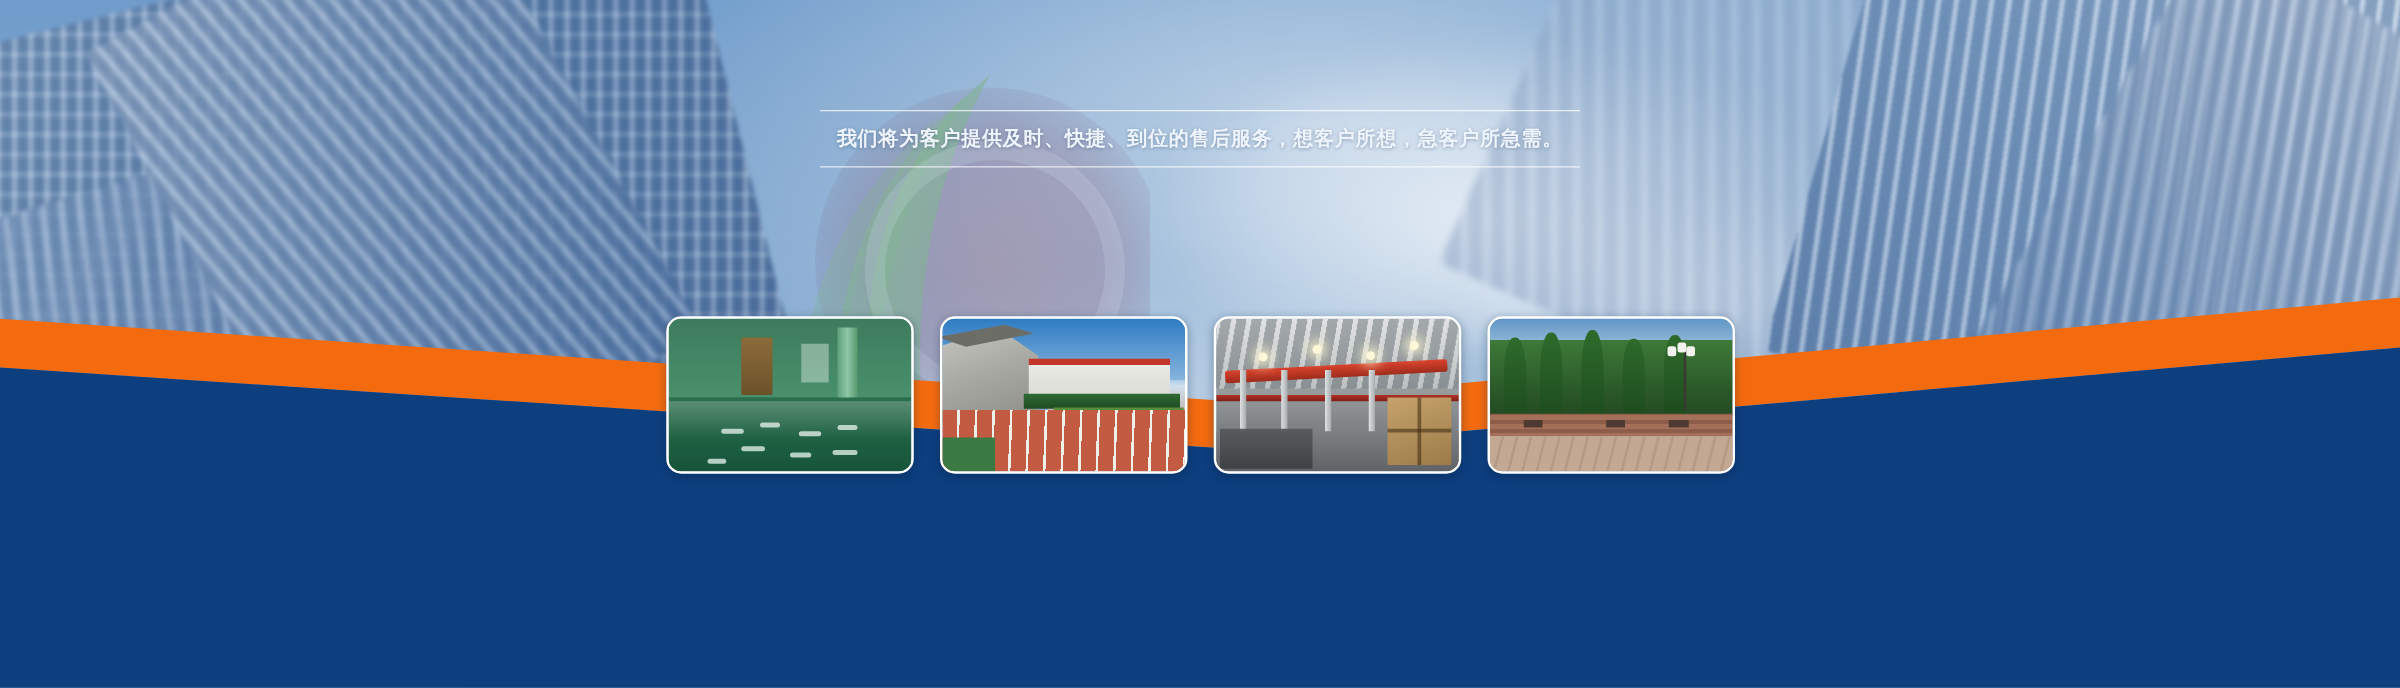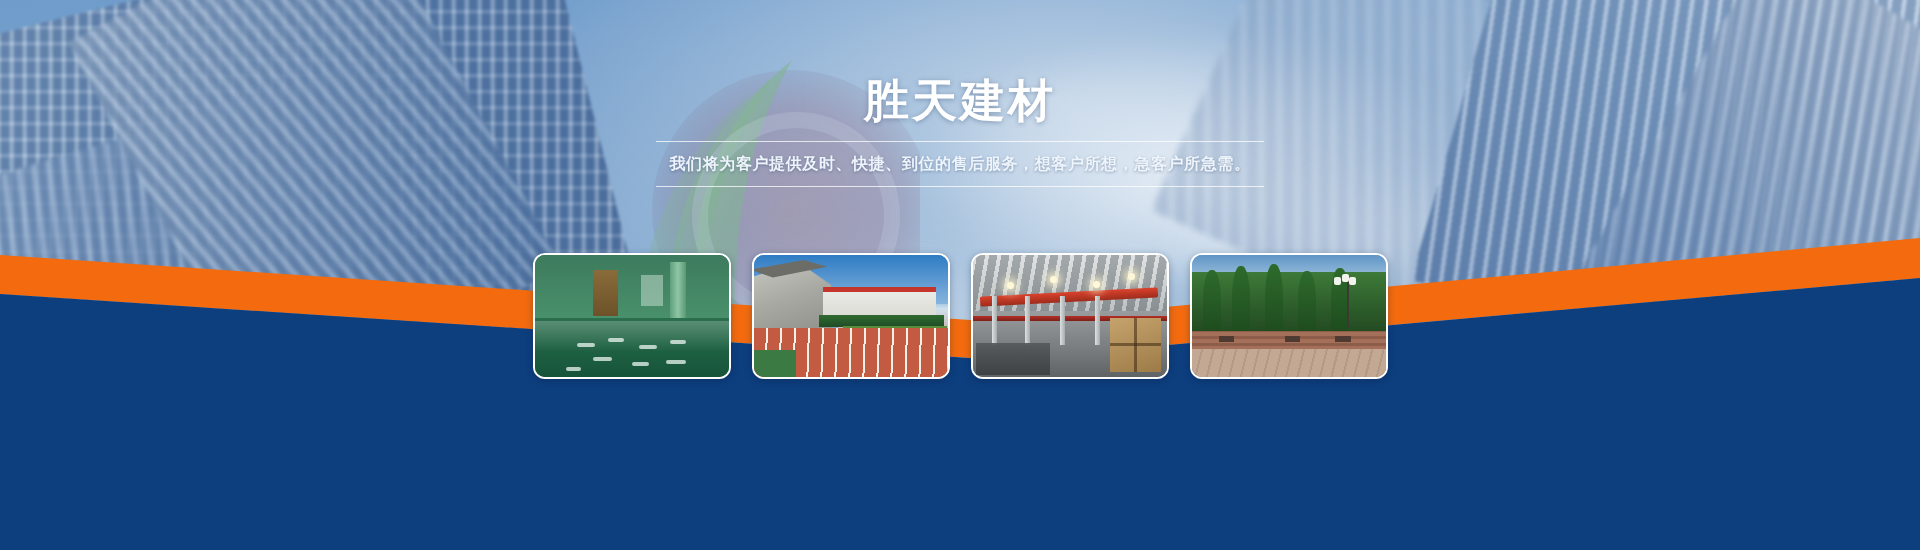--- a/index.html
+++ b/index.html
@@ -254,21 +254,20 @@
   </div>
 
   <div class="shape">
     <svg viewBox="0 0 1920 550" xmlns="http://www.w3.org/2000/svg" preserveAspectRatio="none">
       <polygon points="0,255 1000,322 1920,238 1920,278 1000,360 0,294" fill="#F36B0E"></polygon>
       <polygon points="0,294 1000,360 1920,278 1920,550 0,550" fill="#0D3E7E"></polygon>
     </svg>
   </div>
 
   <div class="copy">
-    <h1 class="title">胜天建材</h1>
     <div class="ruleWrap">
       <div class="rule"></div>
       <p class="desc">我们将为客户提供及时、快捷、到位的售后服务，想客户所想，急客户所急需。</p>
       <div class="rule"></div>
     </div>
   </div>
 
   <div class="thumbs">
 
     <div class="thumb">

